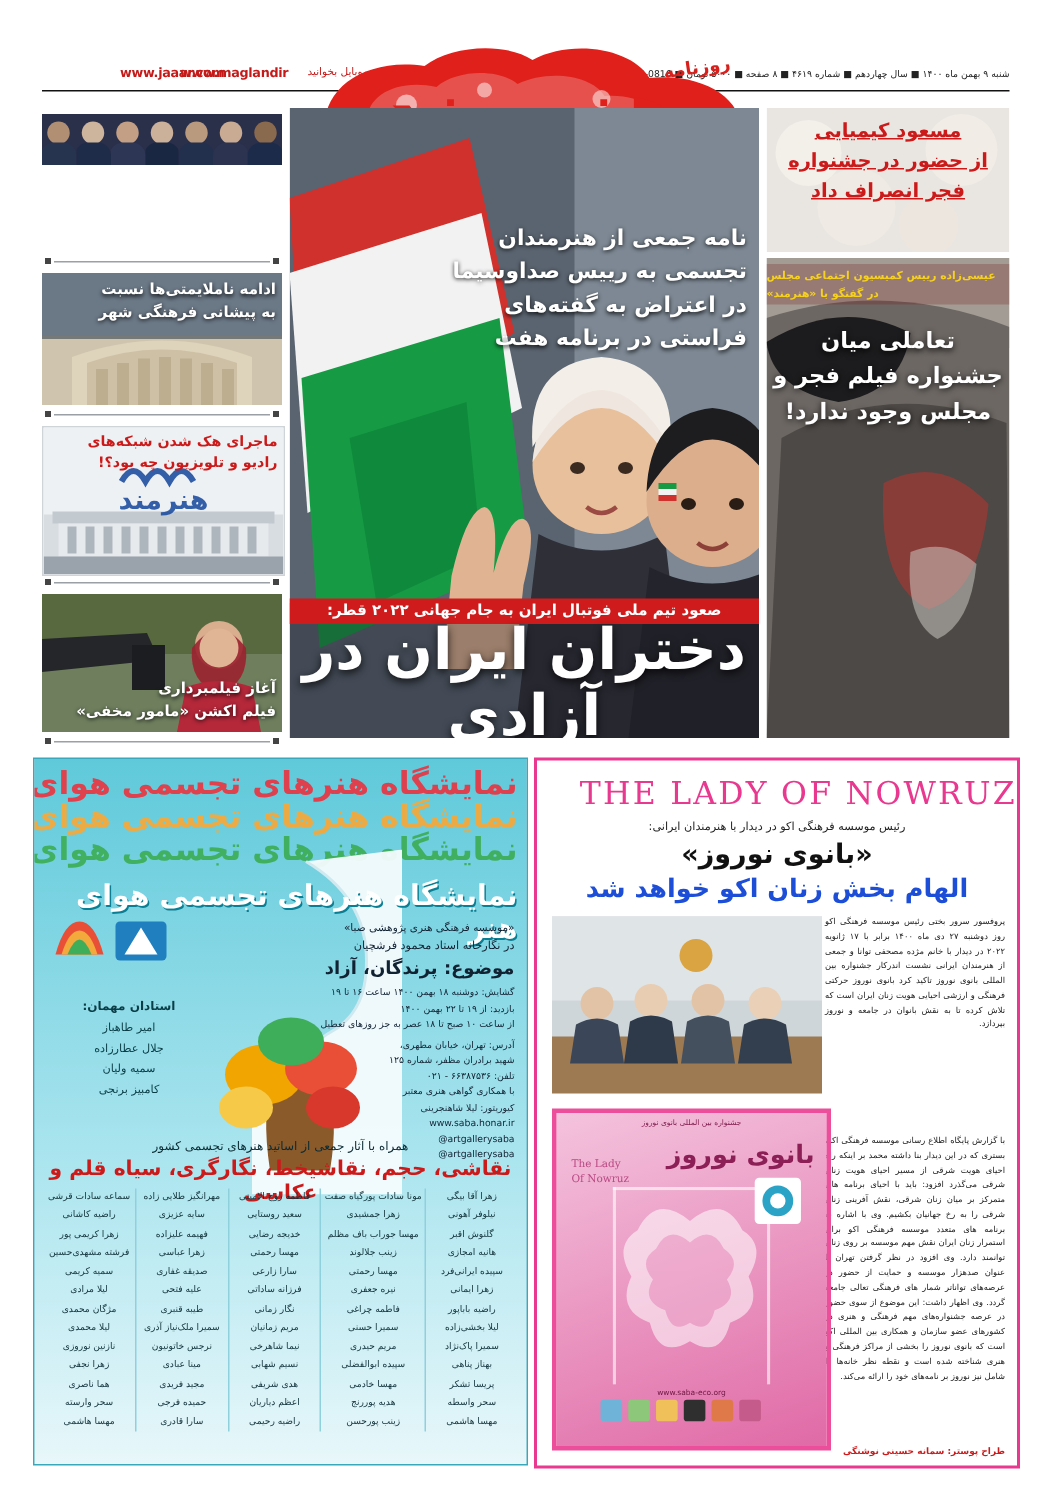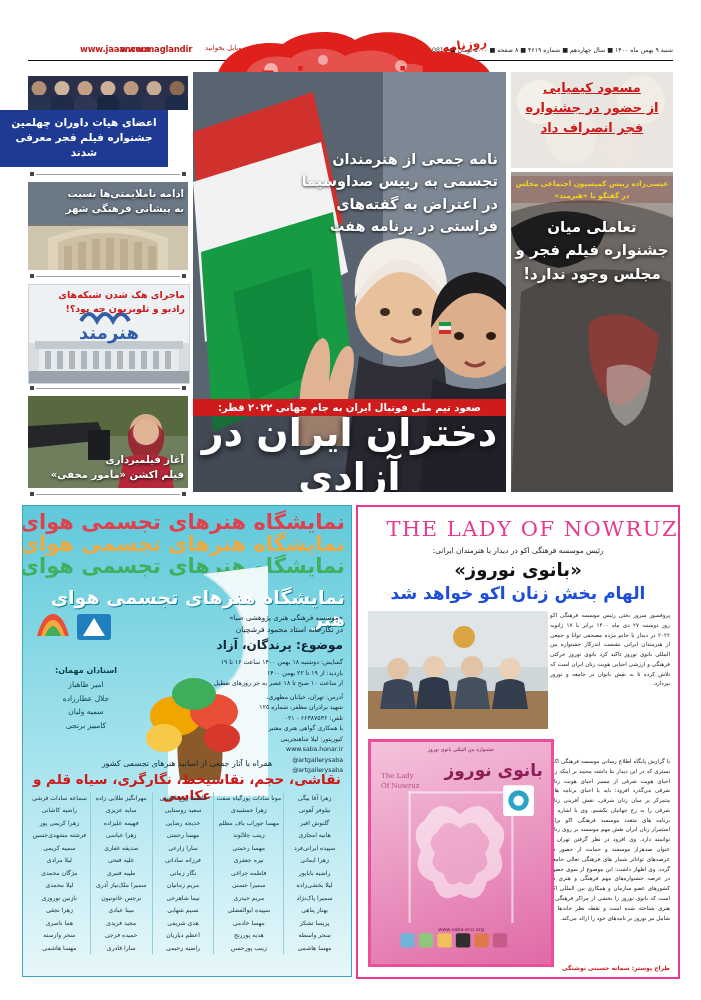--- a/index.html
+++ b/index.html
@@ -170,23 +170,20 @@
       <div class="face">
           <div class="head" style="background:#cdb49c"></div>
           <div class="body" style="background:#1e2c49"></div>
         </div>
       <div class="face">
           <div class="head" style="background:#b08f73"></div>
           <div class="body" style="background:#273450"></div>
         </div>
     </div>
   </div>
-  <div class="sb sb-cap" style="top:110px;padding:5px 4px 6px;font-size:10.5px;">اعضای هیات داوران
-چهلمین جشنواره فیلم فجر
-معرفی شدند</div>
   <div class="sb-sep" style="top:172px;">
     <div class="dot l"></div>
       <div class="ln"></div>
       <div class="dot r"></div>
   </div>
 
   <div class="panel sb" style="top:182px;height:88px;">
     <svg viewBox="0 0 160 88" preserveAspectRatio="none" style="position:absolute;inset:0;width:100%;height:100%">
       <rect width="160" height="88" fill="#b9c3cc"></rect>
       <rect y="42" width="160" height="46" fill="#cfc5ae"></rect>
@@ -323,21 +320,21 @@
   <div class="panel rc" style="top:172px;height:320px;">
     <svg viewBox="0 0 162 320" preserveAspectRatio="none" style="position:absolute;inset:0;width:100%;height:100%">
       <rect width="162" height="320" fill="#8e8b88"></rect>
       <rect y="0" width="162" height="60" fill="#a39c94"></rect>
       <path d="M0,40 q80,-26 162,6 L162,320 L0,320 Z" fill="#6c6763"></path>
       <path d="M10,120 q70,-40 150,-10 L162,320 L0,320 Z" fill="#4d4946"></path>
       <path d="M0,56 q50,-30 96,-6 q-6,40 -48,46 q-44,-8 -48,-40 Z" fill="#1c1c1e"></path>
       <path d="M78,150 q38,-20 70,14 q-6,60 -40,70 q-34,-16 -30,-84 Z" fill="#b9332f" opacity=".55"></path>
       <path d="M96,196 q24,-10 44,8 q-4,40 -26,50 q-22,-12 -18,-58 Z" fill="#d6d2cc" opacity=".5"></path>
     </svg>
-    <div style="position:absolute;left:0;top:4px;width:162px;text-align:center;direction:rtl;color:#f6d21e;font-weight:bold;font-size:7.2px;line-height:1.6;background:rgba(120,20,20,.25);padding:2px 0;white-space:pre-line;">عیسی‌زاده رییس کمیسیون اجتماعی مجلس
+    <div style="position:absolute;left:0;top:4px;width:162px;text-align:left;direction:rtl;color:#f6d21e;font-weight:bold;font-size:7.2px;line-height:1.6;background:rgba(120,20,20,.25);padding:2px 0;white-space:pre-line;">عیسی‌زاده رییس کمیسیون اجتماعی مجلس
 در گفتگو با «هنرمند»</div>
     <div style="position:absolute;left:0;top:44px;width:162px;text-align:center;direction:rtl;color:#fff;font-weight:bold;font-size:15px;line-height:1.55;text-shadow:0 1px 4px rgba(0,0,0,.9);white-space:pre-line;">تعاملی میان
 جشنواره فیلم فجر و
 مجلس وجود ندارد!</div>
   </div>
 
   <div class="poster">
     <div class="ghost" style="top:4px;color:#e63946;">نمایشگاه هنرهای تجسمی هوای هنر</div>
     <div class="ghost" style="top:26px;color:#f4a93c;">نمایشگاه هنرهای تجسمی هوای هنر</div>
     <div class="ghost" style="top:48px;color:#3fae5a;">نمایشگاه هنرهای تجسمی هوای هنر</div>

